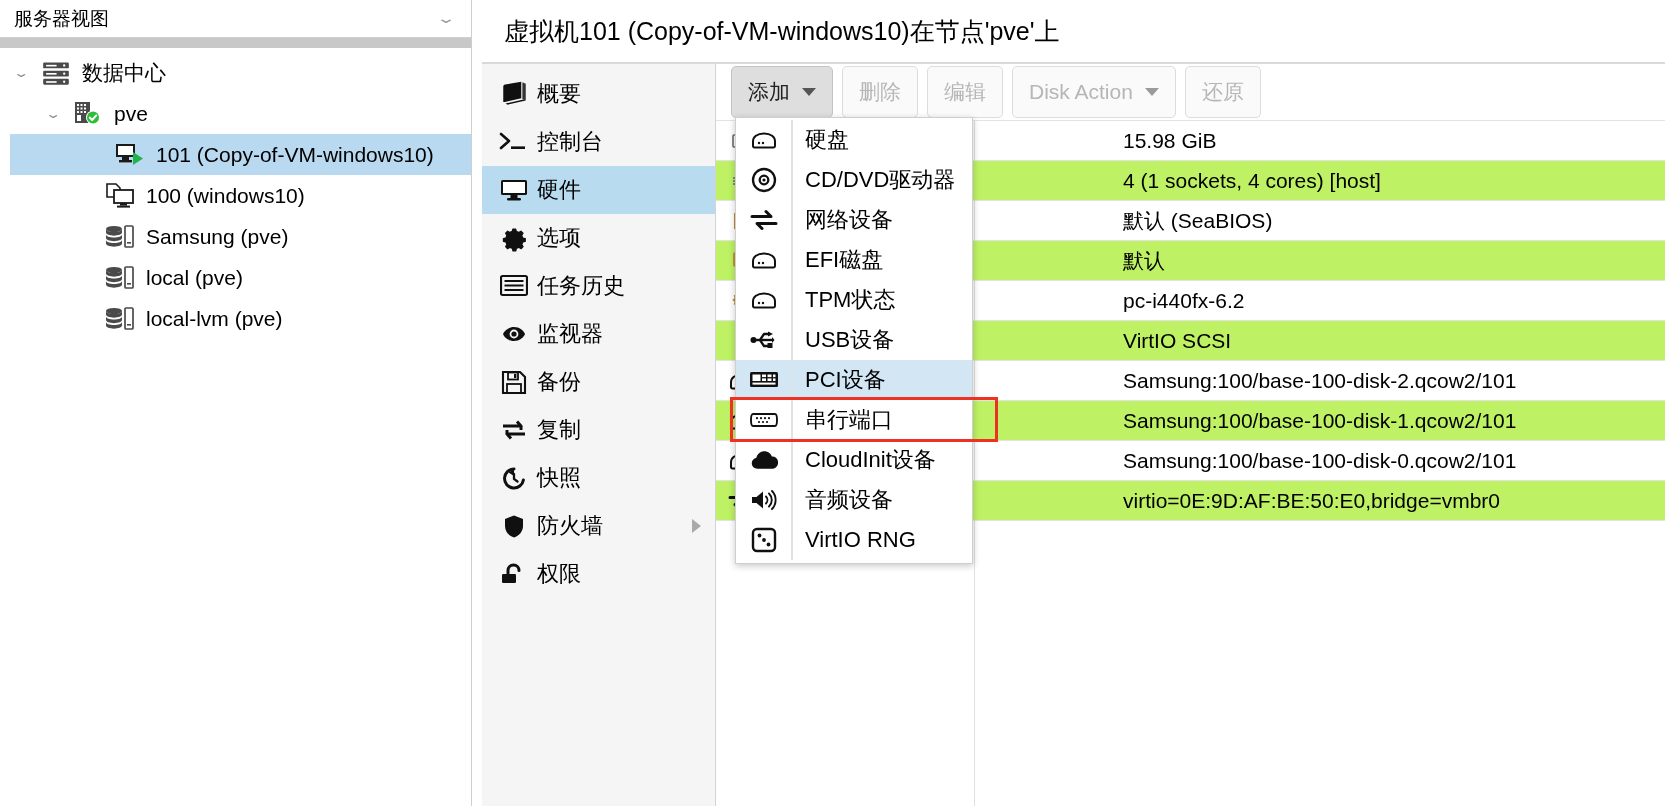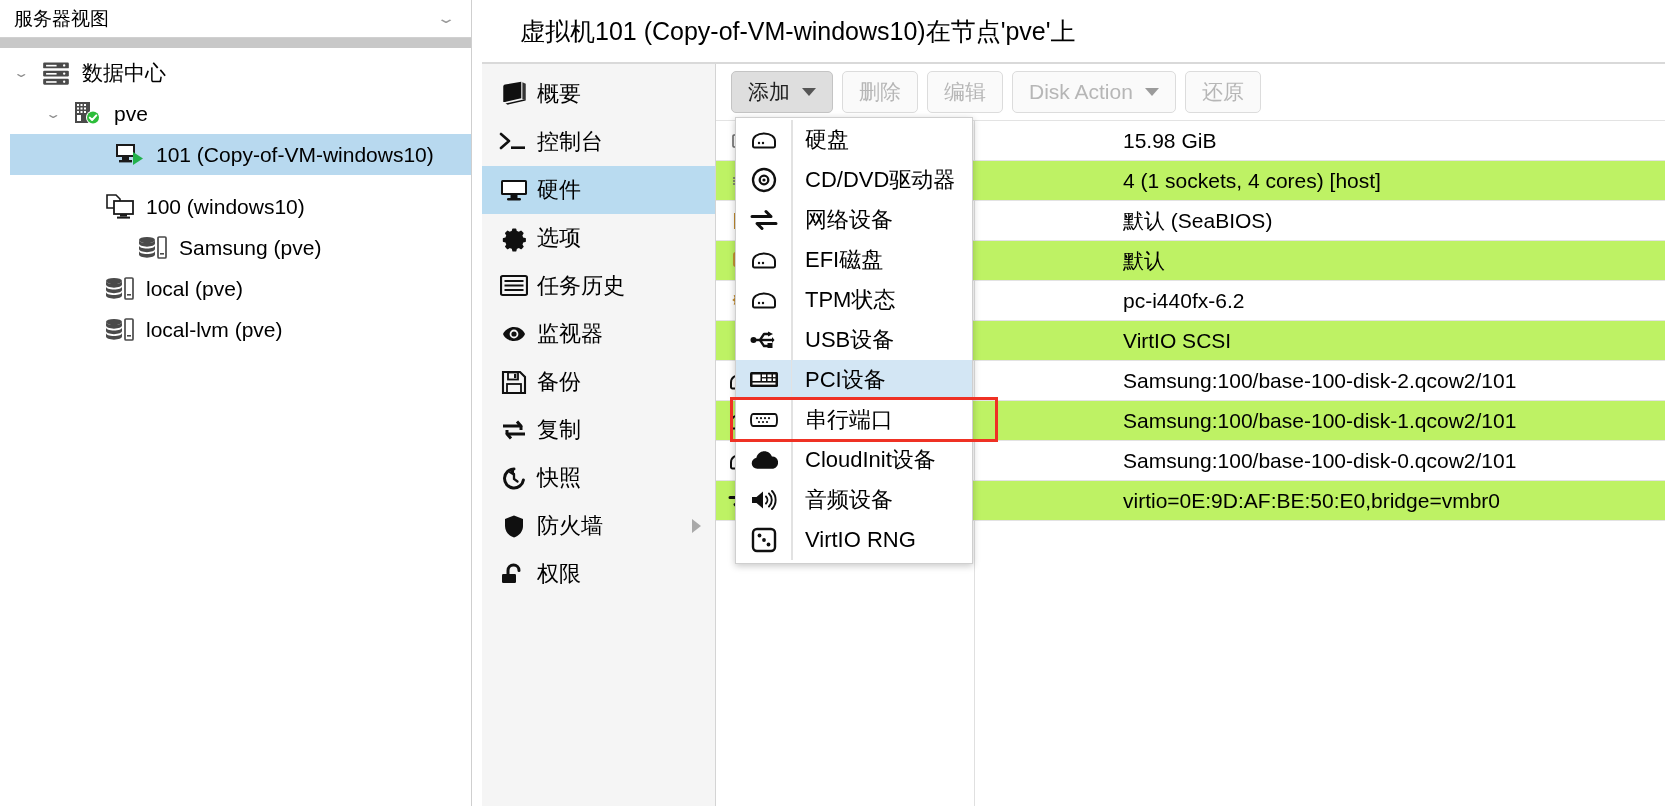--- a/index.html
+++ b/index.html
@@ -48,21 +48,21 @@
   .tw { width: 30px; display: flex; align-items: center; justify-content: center;
         color: #8d8d8d; font-size: 15px; flex: none; }
   .tw .cv { transform: scaleX(1.35) scaleY(.8); }
   .ticon { width: 40px; flex: none; display: flex; align-items: center; justify-content: center; }
   .tlabel { padding-left: 6px; }
 
   
   #right { position: absolute; left: 482px; top: 0; width: 1183px; height: 806px; background:#fff;}
   #titlebar {
     height: 62px; display: flex; align-items: center;
-    padding-left: 22px; font-size: 25px; background: #fff; margin-left: 16px;
+    padding-left: 22px; font-size: 25px; background: #fff;
   }
   #title-underline { height: 2px; background:#d9d9d9; }
 
   #content { position: relative; display: flex; height: 742px; }
 
   
   #vm-nav {
     width: 234px; flex: none;
     background: #f5f5f5;
     border-right: 1px solid #d4d4d4;
@@ -86,21 +86,21 @@
   }
 
   
   #main { flex: 1; position: relative; background: #fff; }
   #toolbar {
     height: 56px; display: flex; align-items: center;
     gap: 9px; padding-left: 15px;
     background: #fff;
   }
   .tbtn {
-    height: 42px; min-width: 74px;
+    height: 52px; min-width: 74px;
     border: 1px solid #dcdcdc;
     border-radius: 5px;
     background: #fafafa;
     display: flex; align-items: center; justify-content: center;
     gap: 12px; padding: 0 16px;
     font-size: 21px; color: #b6b6b6;
   }
   .tbtn.enabled { color: #222; background: #dedede; border-color:#c4c4c4; }
   .tbtn .arr {
     width:0;height:0;border-left:7px solid transparent;border-right:7px solid transparent;
@@ -228,78 +228,78 @@
             <svg width="30" height="26" viewBox="0 0 30 26">
               <rect x="1" y="2" width="19" height="13" fill="#1a1a1a"></rect>
               <rect x="3" y="4" width="15" height="9" fill="#fff"></rect>
               <rect x="7" y="15" width="7" height="3" fill="#1a1a1a"></rect>
               <rect x="4" y="18" width="13" height="2.4" fill="#1a1a1a"></rect>
               <path d="M18 10 L28 16.5 L18 23 Z" fill="#22b14c"></path>
             </svg>
           </span>
           <span class="tlabel">101 (Copy-of-VM-windows10)</span>
         </div>
-        <div class="tnode" style="padding-left: 70px; margin-top: 11px;">
+        <div class="tnode" style="padding-left: 70px;">
           <span class="tw"></span>
           <span class="ticon">
             <svg width="30" height="26" viewBox="0 0 30 26">
               <path d="M2 1h9l4 4v9H2z" fill="none" stroke="#1a1a1a" stroke-width="1.6"></path>
               <rect x="9" y="7" width="19" height="13" fill="#fff" stroke="#1a1a1a" stroke-width="1.8"></rect>
               <rect x="15" y="20" width="7" height="2.6" fill="#1a1a1a"></rect>
               <rect x="12" y="22.6" width="13" height="2" fill="#1a1a1a"></rect>
             </svg>
           </span>
           <span class="tlabel">100 (windows10)</span>
-        </div>
-        <div class="tnode" style="padding-left: 70px; margin-left: 33px;">
-          <span class="tw"></span>
-          <span class="ticon">
-            <svg width="30" height="26" viewBox="0 0 30 26">
-              <g fill="#4a4a4a">
-                <ellipse cx="9" cy="5" rx="8" ry="3.1"></ellipse>
-                <path d="M1 5v3.6c0 1.7 3.6 3.1 8 3.1s8-1.4 8-3.1V5c0 1.7-3.6 3.1-8 3.1S1 6.7 1 5z"></path>
-                <path d="M1 10.5v3.6c0 1.7 3.6 3.1 8 3.1s8-1.4 8-3.1v-3.6c0 1.7-3.6 3.1-8 3.1s-8-1.4-8-3.1z"></path>
-                <path d="M1 16v3.6c0 1.7 3.6 3.1 8 3.1s8-1.4 8-3.1V16c0 1.7-3.6 3.1-8 3.1S1 17.7 1 16z"></path>
-              </g>
-              <rect x="20" y="2" width="8" height="21" rx="1" fill="none" stroke="#4a4a4a" stroke-width="1.7"></rect>
-              <rect x="22" y="18" width="4" height="1.6" fill="#4a4a4a"></rect>
-            </svg>
-          </span>
-          <span class="tlabel">Samsung (pve)</span>
         </div>
         <div class="tnode" style="padding-left: 70px;">
           <span class="tw"></span>
           <span class="ticon">
             <svg width="30" height="26" viewBox="0 0 30 26">
               <g fill="#4a4a4a">
                 <ellipse cx="9" cy="5" rx="8" ry="3.1"></ellipse>
                 <path d="M1 5v3.6c0 1.7 3.6 3.1 8 3.1s8-1.4 8-3.1V5c0 1.7-3.6 3.1-8 3.1S1 6.7 1 5z"></path>
                 <path d="M1 10.5v3.6c0 1.7 3.6 3.1 8 3.1s8-1.4 8-3.1v-3.6c0 1.7-3.6 3.1-8 3.1s-8-1.4-8-3.1z"></path>
                 <path d="M1 16v3.6c0 1.7 3.6 3.1 8 3.1s8-1.4 8-3.1V16c0 1.7-3.6 3.1-8 3.1S1 17.7 1 16z"></path>
               </g>
               <rect x="20" y="2" width="8" height="21" rx="1" fill="none" stroke="#4a4a4a" stroke-width="1.7"></rect>
               <rect x="22" y="18" width="4" height="1.6" fill="#4a4a4a"></rect>
             </svg>
           </span>
-          <span class="tlabel">local (pve)</span>
+          <span class="tlabel">Samsung (pve)</span>
         </div>
         <div class="tnode" style="padding-left: 70px;">
           <span class="tw"></span>
           <span class="ticon">
             <svg width="30" height="26" viewBox="0 0 30 26">
               <g fill="#4a4a4a">
                 <ellipse cx="9" cy="5" rx="8" ry="3.1"></ellipse>
                 <path d="M1 5v3.6c0 1.7 3.6 3.1 8 3.1s8-1.4 8-3.1V5c0 1.7-3.6 3.1-8 3.1S1 6.7 1 5z"></path>
                 <path d="M1 10.5v3.6c0 1.7 3.6 3.1 8 3.1s8-1.4 8-3.1v-3.6c0 1.7-3.6 3.1-8 3.1s-8-1.4-8-3.1z"></path>
                 <path d="M1 16v3.6c0 1.7 3.6 3.1 8 3.1s8-1.4 8-3.1V16c0 1.7-3.6 3.1-8 3.1S1 17.7 1 16z"></path>
               </g>
               <rect x="20" y="2" width="8" height="21" rx="1" fill="none" stroke="#4a4a4a" stroke-width="1.7"></rect>
               <rect x="22" y="18" width="4" height="1.6" fill="#4a4a4a"></rect>
             </svg>
           </span>
+          <span class="tlabel">local (pve)</span>
+        </div>
+        <div class="tnode" style="padding-left: 70px;">
+          <span class="tw"></span>
+          <span class="ticon">
+            <svg width="30" height="26" viewBox="0 0 30 26">
+              <g fill="#4a4a4a">
+                <ellipse cx="9" cy="5" rx="8" ry="3.1"></ellipse>
+                <path d="M1 5v3.6c0 1.7 3.6 3.1 8 3.1s8-1.4 8-3.1V5c0 1.7-3.6 3.1-8 3.1S1 6.7 1 5z"></path>
+                <path d="M1 10.5v3.6c0 1.7 3.6 3.1 8 3.1s8-1.4 8-3.1v-3.6c0 1.7-3.6 3.1-8 3.1s-8-1.4-8-3.1z"></path>
+                <path d="M1 16v3.6c0 1.7 3.6 3.1 8 3.1s8-1.4 8-3.1V16c0 1.7-3.6 3.1-8 3.1S1 17.7 1 16z"></path>
+              </g>
+              <rect x="20" y="2" width="8" height="21" rx="1" fill="none" stroke="#4a4a4a" stroke-width="1.7"></rect>
+              <rect x="22" y="18" width="4" height="1.6" fill="#4a4a4a"></rect>
+            </svg>
+          </span>
           <span class="tlabel">local-lvm (pve)</span>
         </div>
       </div>
   </div>
 
   <div id="right">
     <div id="titlebar">
       <span>虚拟机101 (Copy-of-VM-windows10)在节点'pve'上</span>
     </div>
     <div id="title-underline"></div>

